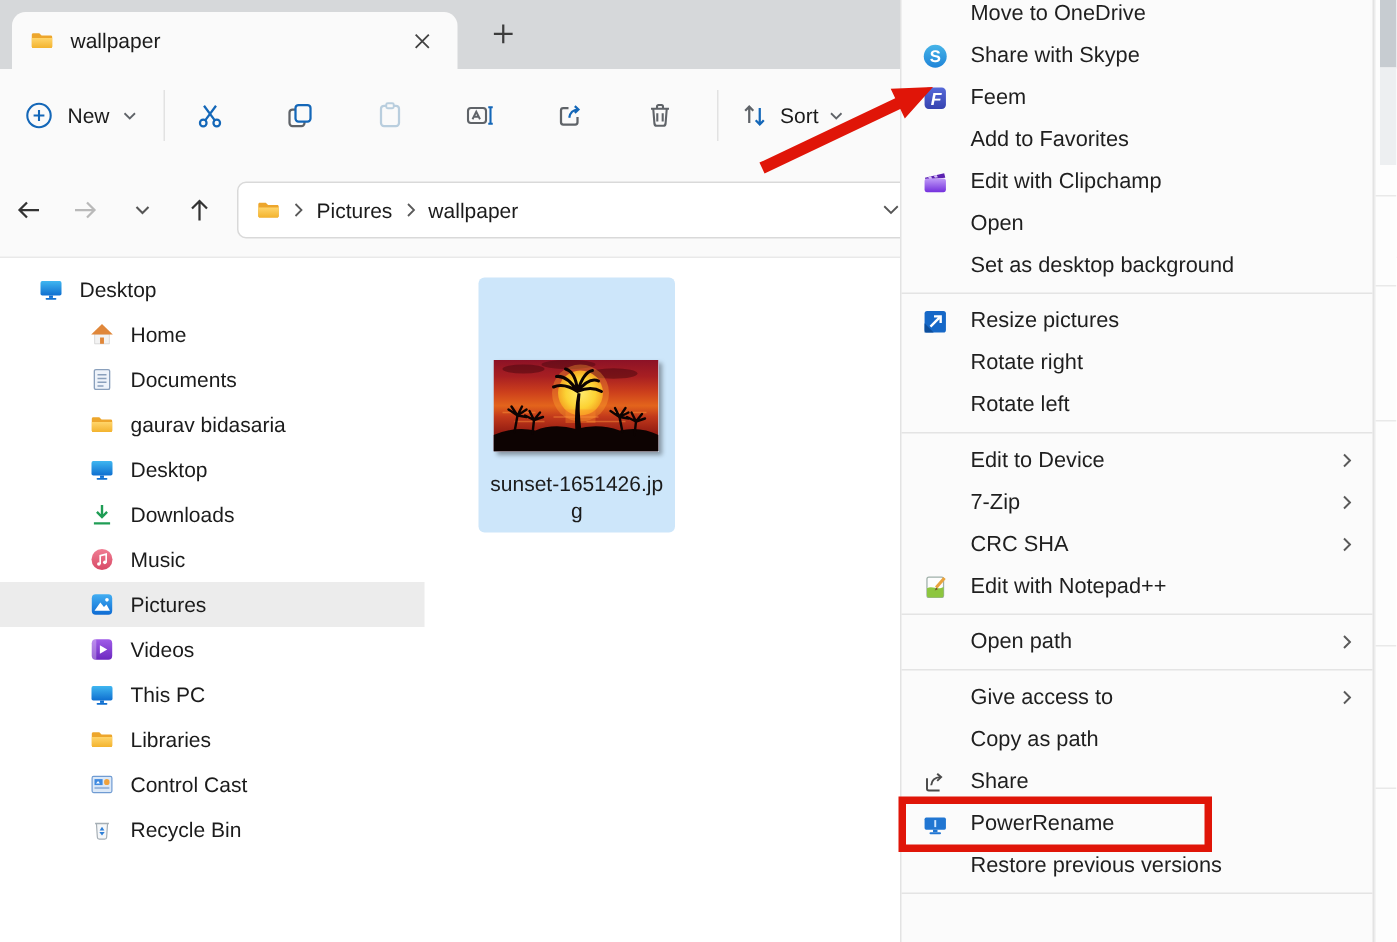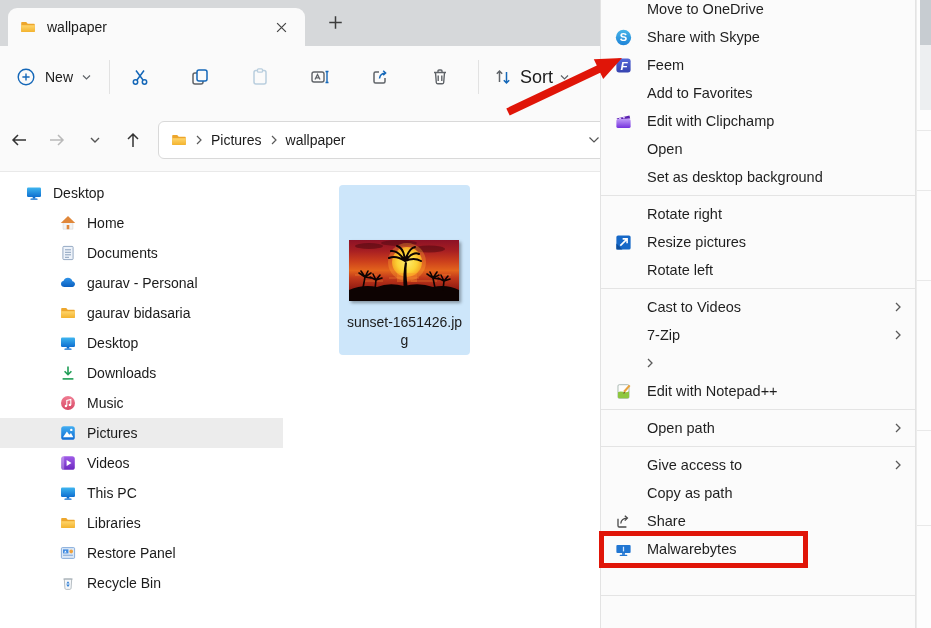--- a/index.html
+++ b/index.html
@@ -13,40 +13,40 @@
   .tab-label{margin-left:11px;font-size:14px;flex:1;}
   .tab-close{padding:3px 6px;cursor:default;}
   .newtab{position:absolute;left:322px;top:15px;width:26px;display:flex;justify-content:center;}
   
   .toolbar{height:62px;background:#fafafa;display:flex;align-items:center;padding-left:14px;box-sizing:border-box;}
   .tb-new{display:flex;align-items:center;gap:9px;padding:6px 10px 6px 2px;border-radius:4px;}
   .tb-new-label{font-size:14px;}
   .tb-sep{width:1px;height:34px;background:#e2e2e2;margin-left:8px;}
   .tb-btn{width:60px;display:flex;justify-content:center;}
   .tb-sort{display:flex;align-items:center;gap:7px;margin-left:14px;}
-  .tb-sort-label{font-size:18px;}
+  .tb-sort-label{font-size:14px;}
   
   .addressrow{height:64px;background:#fafafa;display:flex;align-items:center;
               border-bottom:1px solid #e9e9e9;box-sizing:border-box;}
   .nav-btn{width:38px;display:flex;justify-content:center;}
   .address-box{margin-left:6px;width:455px;height:38px;border:1px solid #d9d9d9;border-radius:6px;
                background:#fff;display:flex;align-items:center;gap:9px;padding:0 12px;
                box-sizing:border-box;font-size:14px;}
   .crumb{cursor:default;}
   .addr-dd{margin-left:auto;}
   
   .content{display:flex;height:456px;background:#fff;gap:28px;}
   .sidebar{width:283px;padding-top:6px;box-sizing:border-box;flex-shrink:0;}
   .side-item{height:30px;display:flex;align-items:center;gap:11px;font-size:14px;
              padding-left:60px;box-sizing:border-box;}
   .side-item.root{padding-left:26px;}
   .side-item.selected{background:#ececec;}
   .ic16{width:16px;height:16px;flex-shrink:0;}
   .main{flex:1;position:relative;}
-  .file-tile{position:absolute;left:28px;top:13px;width:131px;height:170px;background:#cde6fa;border-radius:4px;}
+  .file-tile{position:absolute;left:8px;top:13px;width:131px;height:170px;background:#cde6fa;border-radius:4px;}
   .thumb{position:absolute;left:10px;top:55px;width:110px;height:61px;
          box-shadow:2px 2px 3px rgba(0,0,0,.35);}
   .file-name{position:absolute;left:0;right:0;top:128px;text-align:center;font-size:14px;
              line-height:18px;word-break:break-all;padding:0 6px;}
   
   .context-menu{position:absolute;left:600px;top:-5px;width:316px;height:645px;background:#fbfbfb;
                 border:1px solid #e3e3e3;border-top:none;box-sizing:border-box;z-index:10;}
   .mi{height:28px;display:flex;align-items:center;padding:0 14px 0 10px;font-size:14.5px;color:#1f1f1f;}
   .mi-ic{width:24px;height:18px;display:flex;align-items:center;justify-content:center;
          margin-right:12px;flex-shrink:0;}
@@ -284,26 +284,20 @@
       </div>
       <div class="side-item">
         <svg class="ic16" viewBox="0 0 16 16">
             <rect x="2.9" y="1.4" width="10.2" height="13.2" rx="1" fill="#eef3fa" stroke="#8aa0bc" stroke-width=".9"></rect>
             <path d="M5 4.8h6M5 7.3h6M5 9.8h6M5 12.3h4" stroke="#8aa0bc" stroke-width="1" fill="none"></path>
           </svg>
         <span>Documents</span>
       </div>
       <div class="side-item">
         <svg class="ic16" viewBox="0 0 16 16">
-            <path d="M4.4 12C2.5 12 1 10.6 1 8.9c0-1.5 1.1-2.8 2.6-3.1C4.2 4 5.9 2.8 7.9 2.8c2.2 0 4.1 1.5 4.5 3.5 1.4.1 2.6 1.3 2.6 2.8S13.8 12 12.3 12z" fill="url(#gcloud)"></path>
-          </svg>
-        <span>gaurav - Personal</span>
-      </div>
-      <div class="side-item">
-        <svg class="ic16" viewBox="0 0 16 16">
             <path d="M1.2 4.1c0-.6.4-1 1-1h4l1.5 1.6h6.1c.6 0 1 .4 1 1V12c0 .6-.4 1-1 1H2.2c-.6 0-1-.4-1-1z" fill="#eda62c"></path>
             <path d="M1.2 6.3h13.6V12c0 .6-.4 1-1 1H2.2c-.6 0-1-.4-1-1z" fill="url(#gfol)"></path>
           </svg>
         <span>gaurav bidasaria</span>
       </div>
       <div class="side-item">
         <svg class="ic16" viewBox="0 0 16 16">
             <rect x="1" y="2.4" width="14" height="9.6" rx="1.2" fill="url(#gscr)"></rect>
             <rect x="6.7" y="12" width="2.6" height="1.6" fill="#0f6fd0"></rect>
             <rect x="4.4" y="13.6" width="7.2" height="1.2" rx=".6" fill="#0f6fd0"></rect>
@@ -358,21 +352,21 @@
         <span>Libraries</span>
       </div>
       <div class="side-item">
         <svg class="ic16" viewBox="0 0 16 16">
             <rect x="1.4" y="2.6" width="13.2" height="10.8" rx="1" fill="#dce9f8" stroke="#6f9bd2" stroke-width=".8"></rect>
             <rect x="3" y="4.4" width="5.4" height="4" fill="#3f8ae0"></rect>
             <path d="M4 7.4 5.4 5.6 6.6 7.4z" fill="#fff"></path>
             <rect x="9.4" y="4.4" width="3.6" height="4" rx="1.8" fill="#f0a23c"></rect>
             <rect x="3" y="9.6" width="9.9" height="1.4" fill="#9bb8dd"></rect>
           </svg>
-        <span>Restore Panel</span>
+        <span>Control Cast</span>
       </div>
       <div class="side-item">
         <svg class="ic16" viewBox="0 0 16 16">
             <path d="M4.3 4h7.4l-.6 9.2c0 .7-.6 1.2-1.3 1.2H6.2c-.7 0-1.3-.5-1.3-1.2z" fill="#f5f7f9" stroke="#a5aeb5" stroke-width=".8"></path>
             <path d="M3.4 4h9.2" stroke="#a5aeb5" stroke-width="1"></path>
             <path d="M8 6.2 9.6 8.6H6.4z" fill="#2e7fd6"></path>
             <path d="M6.2 9.6h3.6L8 12z" fill="#2e7fd6"></path>
           </svg>
         <span>Recycle Bin</span>
       </div>
@@ -458,62 +452,63 @@
       <span class="mi-label">Open</span>
   </div>
   <div class="mi">
     <span class="mi-ic"></span>
       <span class="mi-label">Set as desktop background</span>
   </div>
 
   <div class="msep"></div>
 
   <div class="mi">
-    <span class="mi-ic"></span>
-      <span class="mi-label">Rotate right</span>
-  </div>
-  <div class="mi">
     <span class="mi-ic">
       <svg width="17" height="17" viewBox="0 0 16 16">
           <rect x="1.3" y="1.3" width="13.4" height="13.4" rx="1.6" fill="#1668c7"></rect>
           <path d="M1.3 14.7V9l5.7 5.7z" fill="#0d4e9b"></path>
           <g stroke="#fff" stroke-width="1.5" fill="none">
             <path d="M5 11 11.2 4.8M7.2 4.6h4.2v4.2"></path>
           </g>
         </svg>
     </span>
       <span class="mi-label">Resize pictures</span>
   </div>
   <div class="mi">
     <span class="mi-ic"></span>
+      <span class="mi-label">Rotate right</span>
+  </div>
+  <div class="mi">
+    <span class="mi-ic"></span>
       <span class="mi-label">Rotate left</span>
   </div>
 
   <div class="msep"></div>
 
   <div class="mi">
     <span class="mi-ic"></span>
-      <span class="mi-label">Cast to Videos</span>
+      <span class="mi-label">Edit to Device</span>
     <span>
         <svg width="6" height="10" viewBox="0 0 6 10">
           <path d="M1 1l4 4-4 4" fill="none" stroke="#5a5a5a" stroke-width="1.3"></path>
         </svg>
       </span>
   </div>
   <div class="mi">
     <span class="mi-ic"></span>
       <span class="mi-label">7-Zip</span>
     <span>
         <svg width="6" height="10" viewBox="0 0 6 10">
           <path d="M1 1l4 4-4 4" fill="none" stroke="#5a5a5a" stroke-width="1.3"></path>
         </svg>
       </span>
   </div>
   <div class="mi">
     <span class="mi-ic"></span>
+      <span class="mi-label">CRC SHA</span>
     <span>
         <svg width="6" height="10" viewBox="0 0 6 10">
           <path d="M1 1l4 4-4 4" fill="none" stroke="#5a5a5a" stroke-width="1.3"></path>
         </svg>
       </span>
   </div>
   <div class="mi">
     <span class="mi-ic">
       <svg width="17" height="17" viewBox="0 0 16 16">
           <rect x="2.8" y="1.6" width="10.4" height="12.8" rx="1.2" fill="#fdfdfd" stroke="#9fb0a9" stroke-width=".8"></rect>
@@ -564,24 +559,25 @@
   </div>
   <div class="mi">
     <span class="mi-ic">
       <svg width="17" height="17" viewBox="0 0 16 16">
           <rect x="1.3" y="3.8" width="13.4" height="7.6" rx="1" fill="#2176d2"></rect>
           <rect x="6.6" y="11.4" width="2.8" height="1.6" fill="#2176d2"></rect>
           <rect x="4.4" y="13" width="7.2" height="1.2" rx=".6" fill="#2176d2"></rect>
           <rect x="7.4" y="5.4" width="1.2" height="4.4" fill="#cfe6ff"></rect>
         </svg>
     </span>
-      <span class="mi-label">Malwarebytes</span>
-  </div>
-  <div class="mi">
-    <span class="mi-ic"></span>
+      <span class="mi-label">PowerRename</span>
+  </div>
+  <div class="mi">
+    <span class="mi-ic"></span>
+      <span class="mi-label">Restore previous versions</span>
   </div>
 
   <div class="msep"></div>
 </div>
 
 <div class="right-strip">
   <div class="rs-thumb"></div>
   <div class="rs-seg"></div>
   <div class="rs-line" style="top:130px"></div>
   <div class="rs-line" style="top:190px"></div>

